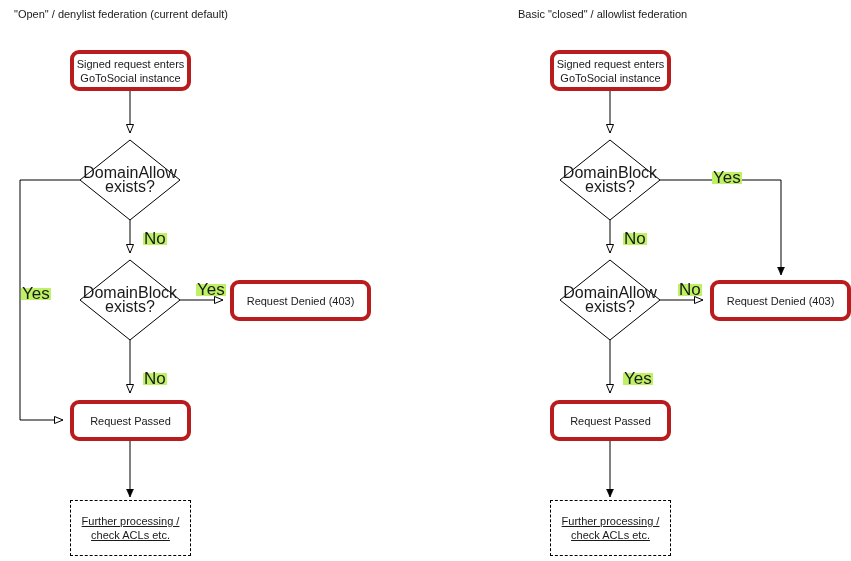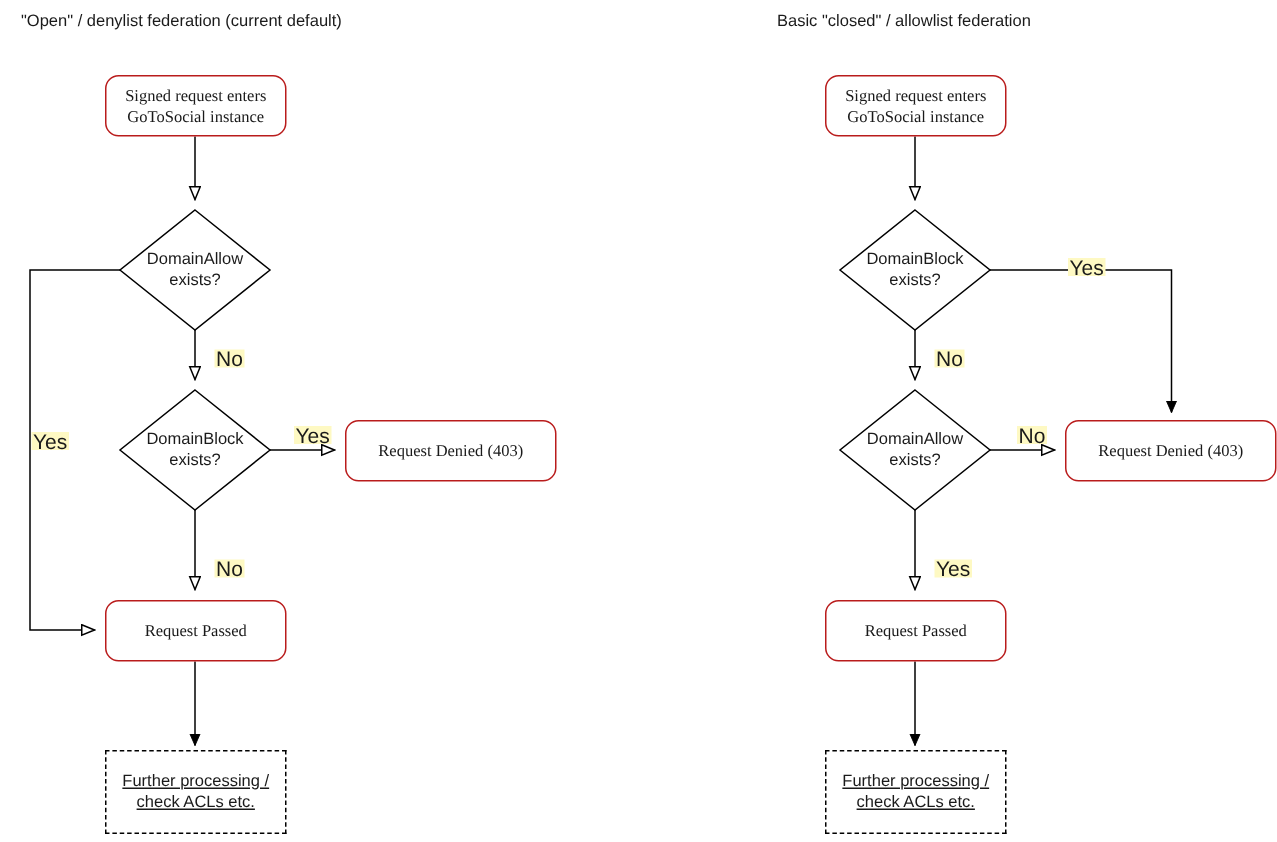--- a/index.html
+++ b/index.html
@@ -35,46 +35,45 @@
     display: flex;
     align-items: center;
     justify-content: center;
     text-align: center;
     font-size: 11px;
     line-height: 14px;
     color: #1a1a1a;
     background: #ffffff;
   }
   .node-rounded {
-    border: 1px solid #b91c1c;
+    border: 4px solid #b91c1c;
     border-radius: 9px;
-    font-family: Liberation Serif, serif;
   }
   .node-dashed {
     border: 1px dashed #000000;
     border-radius: 0;
     text-decoration: underline;
   }
   .diamond-label {
     position: absolute;
     display: flex;
     align-items: center;
     justify-content: center;
     text-align: right;
-    font-size: 11px;
+    font-size: 16px;
     line-height: 14px;
     color: #1a1a1a;
     pointer-events: none;
   }
   .edge-label {
     position: absolute;
-    font-size: 14px;
+    font-size: 17px;
     line-height: 12px;
     color: #1a1a1a;
-    background: #fef9c3;
+    background: #bef264;
     padding: 0 1px;
     white-space: nowrap;
     text-align: right;
   }
   svg { overflow: visible; }
 </style>
 </head>
 <body>
 
 <svg id="canvas" viewBox="0 0 851 561" xmlns="http://www.w3.org/2000/svg">

